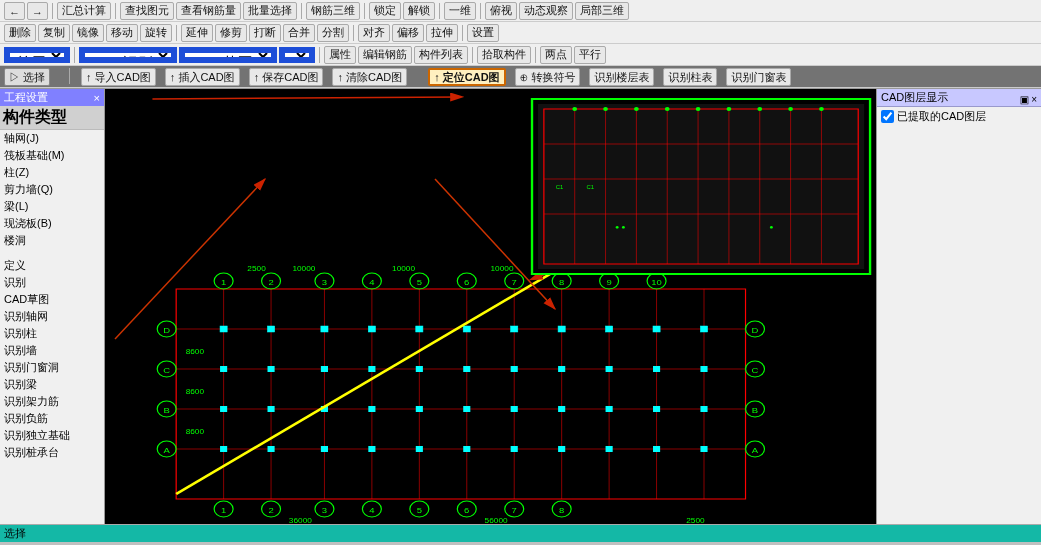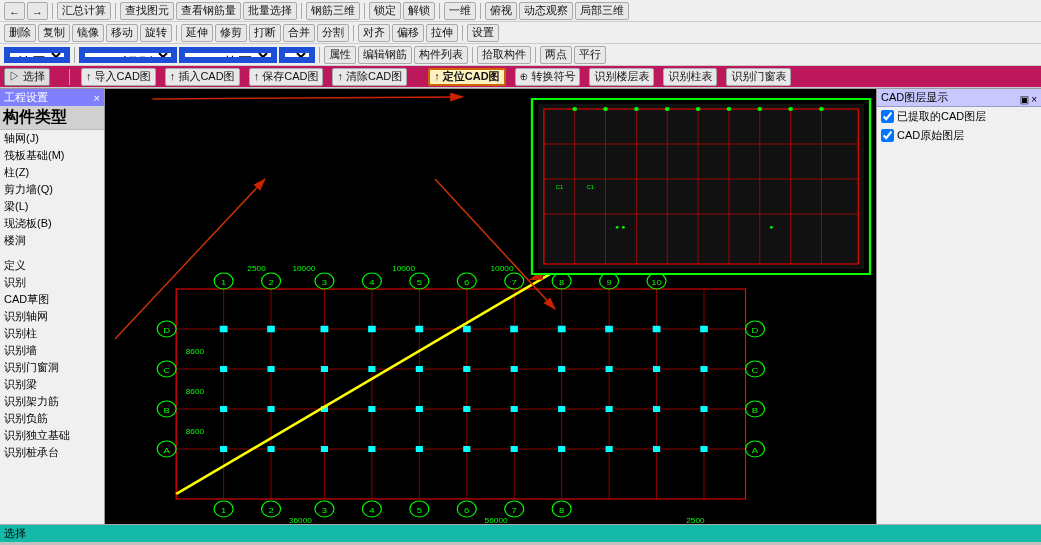--- a/index.html
+++ b/index.html
@@ -46,26 +46,26 @@
       align-items: center;
       padding: 2px 4px;
       border-bottom: 1px solid #ccc;
       gap: 2px;
       height: 22px;
       background: #efefef;
     }
 
     .toolbar-row4 {
       display: flex;
-      align-items: center;
+      align-items: flex-start;
       padding: 2px 4px;
       border-bottom: 1px solid #ccc;
       gap: 9px;
       height: 22px;
-      background: #be185d;
+      background: #737373;
     }
 
     .toolbar-btn {
       background: #e8e8e8;
       border: 1px solid #aaa;
       border-radius: 2px;
       padding: 1px 4px;
       font-size: 11px;
       cursor: pointer;
       white-space: nowrap;
@@ -530,23 +530,19 @@
       <div style="display:flex;gap:2px;">
         <span style="cursor:pointer;font-size:10px;">▣</span>
         <span style="cursor:pointer;font-size:10px;">×</span>
       </div>
     </div>
 
     <div class="tree-item">
       <input type="checkbox" checked="" style="">
       <span>已提取的CAD图层</span>
     </div>
-    <div class="tree-item">
-      <input type="checkbox" checked="" style="">
-      <span>CAD原始图层</span>
-    </div>
   </div>
 
 </div>
 
 <div class="status-bar">
   <span>选择</span>
 </div>
 
 </body></html>

